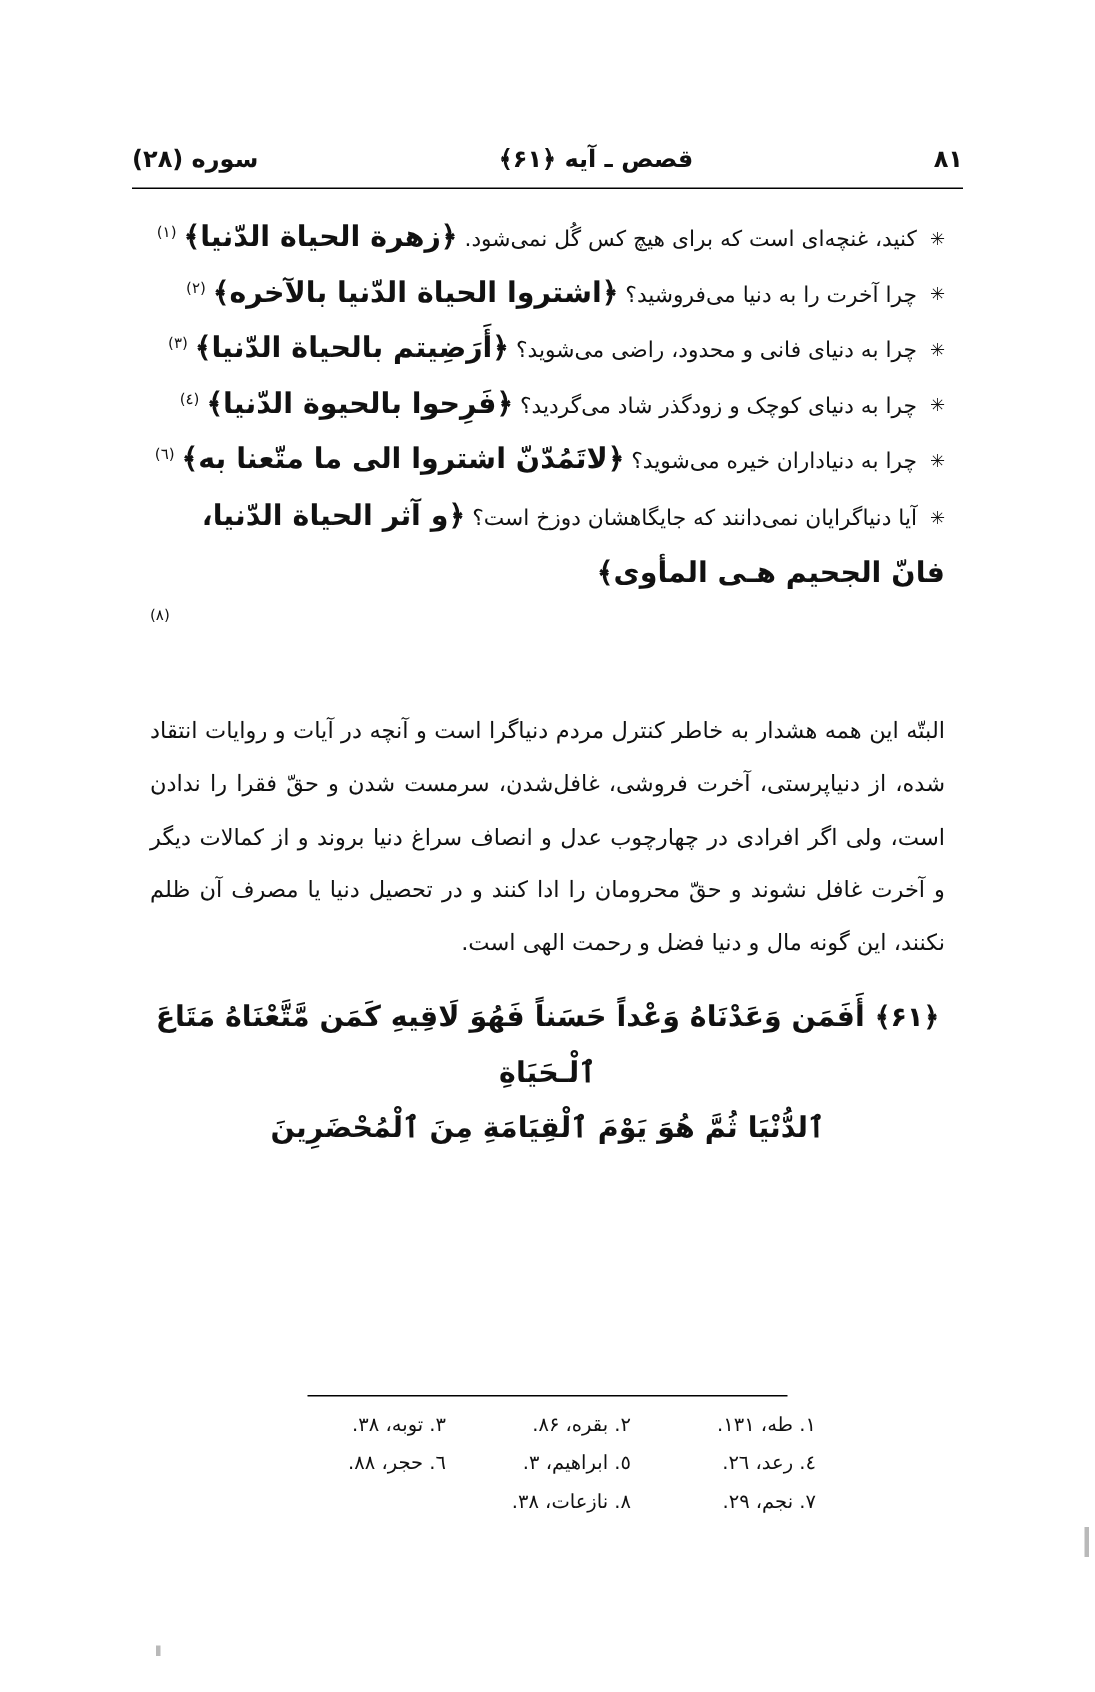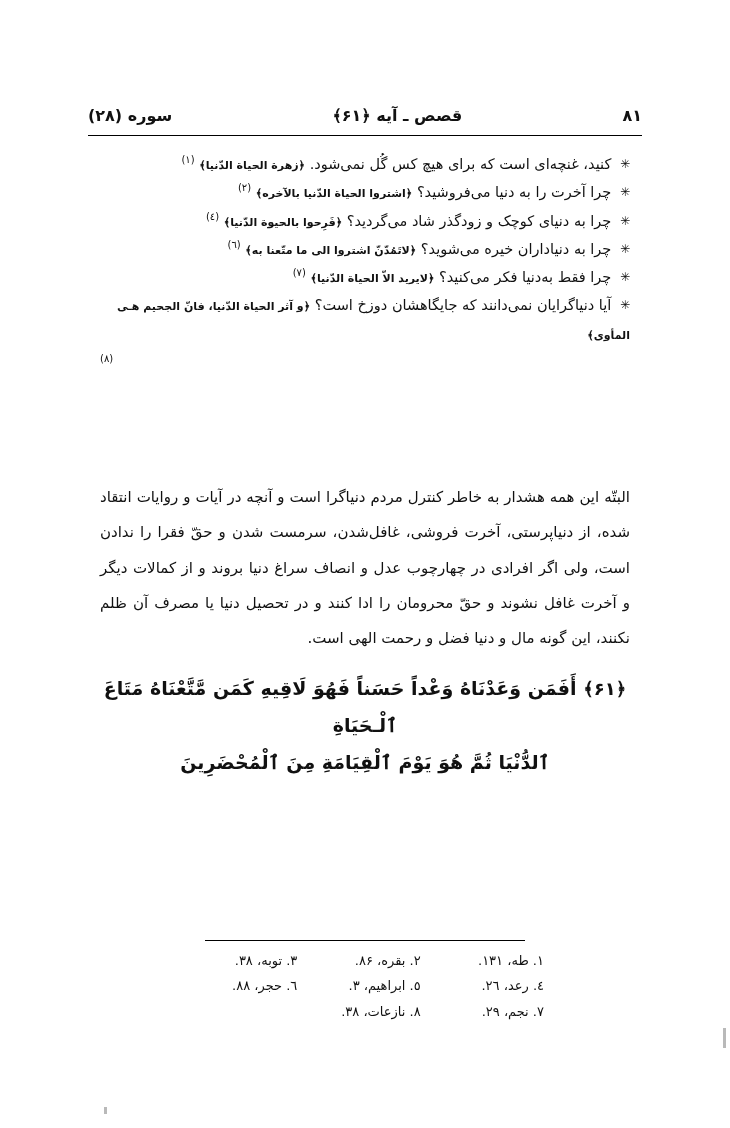--- a/index.html
+++ b/index.html
@@ -12,21 +12,20 @@
     height: 1128px;
     font-family: "DejaVu Sans", "Liberation Sans", sans-serif;
     color: #111;
     position: relative;
     overflow: hidden;
   }
   .page {
     position: absolute;
     inset: 0;
     padding: 0;
-    margin-top: 10px;
   }
 
   
   .header {
     position: absolute;
     top: 96px;
     left: 88px;
     right: 88px;
     display: flex;
     flex-direction: row-reverse;
@@ -64,21 +63,21 @@
     direction: rtl;
     text-align: right;
   }
   .qitem .star {
     font-size: 12px;
     vertical-align: 1px;
     margin-left: 4px;
   }
   .qitem .ar {
     font-family: "DejaVu Sans", "Liberation Sans", sans-serif;
-    font-size: 11px;
+    font-size: 19px;
     font-weight: bold;
   }
   .qitem .sup {
     font-size: 10px;
     vertical-align: super;
   }
   .qitem.wide {
     line-height: 2.0;
   }
   .qitem.wide .tail {
@@ -188,42 +187,42 @@
       <span class="sup">(۱)</span>
     </div>
 
     <div class="qitem">
       <span class="star">✳</span>
       <span>چرا آخرت را به دنیا می‌فروشید؟</span>
       <span class="ar">﴿اشتروا الحياة الدّنيا بالآخره﴾</span>
       <span class="sup">(۲)</span>
     </div>
 
+    <div class="qitem">
+      <span class="star">✳</span>
+      <span>چرا به دنیای فانی و محدود، راضی می‌شوید؟</span>
+      <span class="ar">﴿أَرَضِيتم بالحياة الدّنيا﴾</span>
+      <span class="sup">(۳)</span>
+    </div>
 
     <div class="qitem">
       <span class="star">✳</span>
       <span>چرا به دنیای کوچک و زودگذر شاد می‌گردید؟</span>
       <span class="ar">﴿فَرِحوا بالحيوة الدّنيا﴾</span>
       <span class="sup">(٤)</span>
     </div>
 
 
     <div class="qitem">
       <span class="star">✳</span>
       <span>چرا به دنیاداران خیره می‌شوید؟</span>
       <span class="ar">﴿لاتَمُدّنّ اشتروا الى ما متّعنا به﴾</span>
       <span class="sup">(٦)</span>
     </div>
 
-    <div class="qitem">
-      <span class="star">✳</span>
-      <span>چرا فقط به‌دنیا فکر می‌کنید؟</span>
-      <span class="ar">﴿لايريد الاّ الحياة الدّنيا﴾</span>
-      <span class="sup">(۷)</span>
-    </div>
 
     <div class="qitem wide">
       <span class="star">✳</span>
       <span>آیا دنیاگرایان نمی‌دانند که جایگاهشان دوزخ است؟</span>
       <span class="ar">﴿و آثر الحياة الدّنيا، فانّ الجحيم هـى المأوى﴾</span>
       <span class="sup tail">(۸)</span>
     </div>
 
   </div>
 

